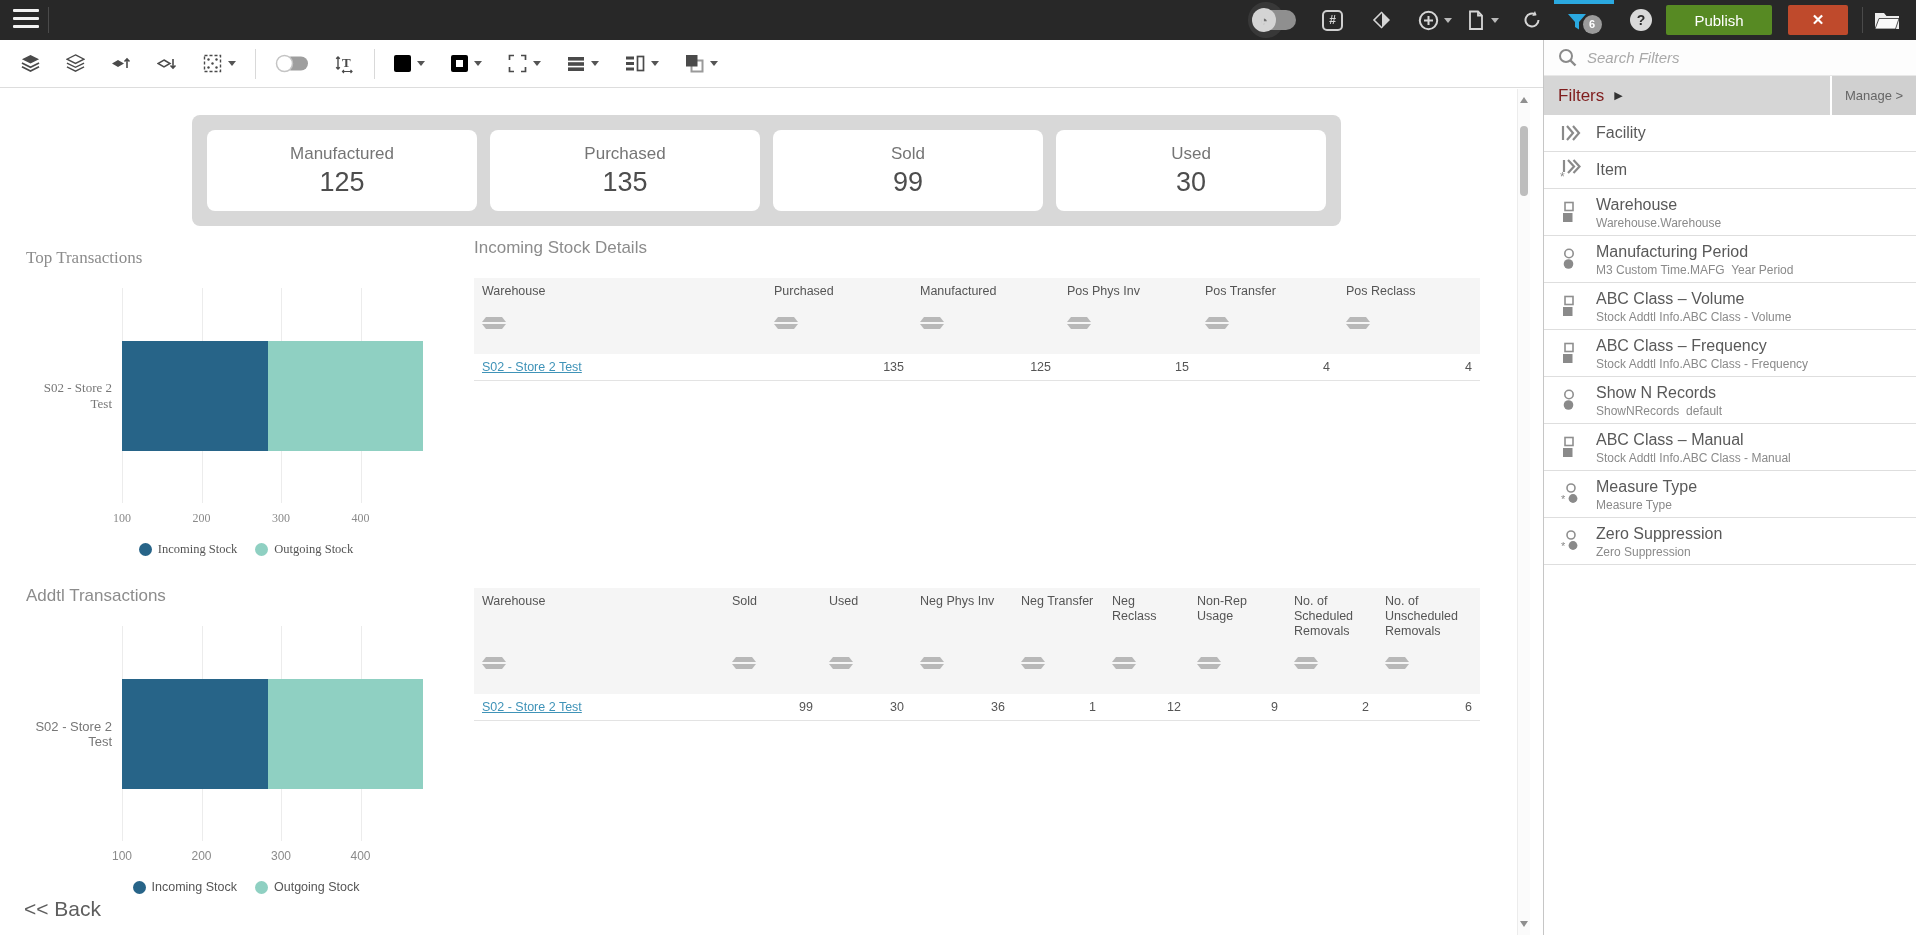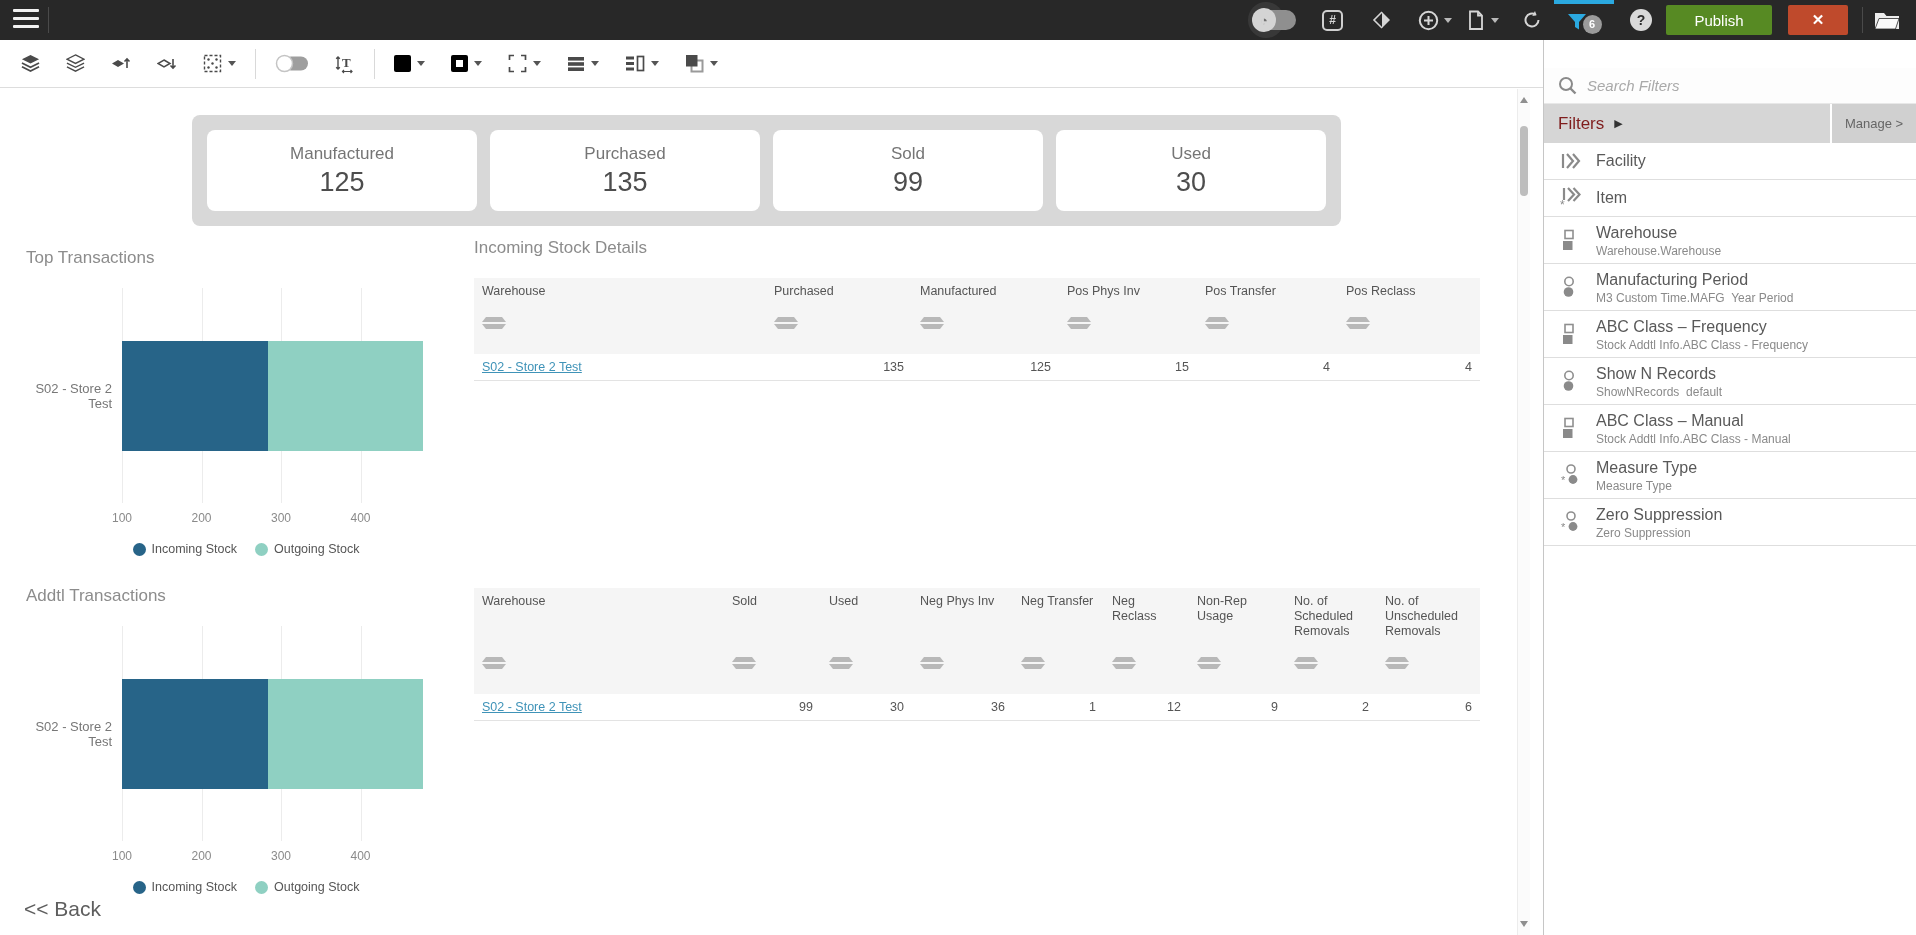--- a/index.html
+++ b/index.html
@@ -36,21 +36,21 @@
   .swatch.hollow div { width:7px; height:7px; background:#fff; }
 
   
   #kpi-wrap { position:absolute; left:192px; top:115px; width:1149px; height:111px; background:#d8d8d8; border-radius:8px; padding:15px; display:flex; gap:13px; }
   .kpi-card { flex:1; background:#fff; border-radius:8px; display:flex; flex-direction:column; align-items:center; justify-content:center; }
   .kpi-label { font-size:17px; color:#757575; }
   .kpi-value { font-size:27px; color:#4d4d4d; margin-top:3px; }
 
   
   .chart { position:absolute; left:26px; width:440px; }
-  #chart0 { top:248px; } #chart1 { top:586px; }
+  #chart0 { top:248px;font-family:Liberation Serif, serif; } #chart1 { top:586px; }
   .chart-title { font-size:17px; color:#8c8c8c; height:22px; }
   .plot { position:relative; margin-left:96px; margin-top:18px; width:318px; height:215px; }
   .gridline { position:absolute; top:0; bottom:0; width:1px; background:#ececec; }
   .cat-label { position:absolute; left:-96px; width:86px; top:50%; transform:translateY(-50%); text-align:right; font-size:13px; color:#777; }
   .hbar { position:absolute; left:0; top:50%; transform:translateY(-50%); height:110px; display:flex; }
   .hbar div { height:100%; }
   .ticks { position:relative; margin-left:96px; width:318px; height:15px; margin-top:8px; }
   .tick { position:absolute; width:44px; margin-left:-22px; text-align:center; font-size:12px; color:#8a8a8a; }
   .legend { display:flex; justify-content:center; gap:18px; margin-top:16px; }
   .legend-item { display:flex; align-items:center; gap:6px; font-size:12.5px; color:#555; }
@@ -75,21 +75,21 @@
   #back-link { position:absolute; left:24px; top:897px; font-size:21px; color:#5e5e5e; cursor:pointer;text-align:right; }
 
   
   #main-scroll { position:absolute; left:1517px; top:89px; width:13px; height:846px; background:#fbfbfb; border-left:1px solid #ececec; }
   #main-scroll .arr-up { position:absolute; top:8px; left:2px; width:0; height:0; border-left:4px solid transparent; border-right:4px solid transparent; border-bottom:6px solid #8f8f8f; }
   #main-scroll .arr-dn { position:absolute; bottom:8px; left:2px; width:0; height:0; border-left:4px solid transparent; border-right:4px solid transparent; border-top:6px solid #8f8f8f; }
   #scroll-thumb { position:absolute; left:2px; top:37px; width:8px; height:70px; background:#bdbdbd; border-radius:4px; cursor:pointer; }
 
   
   #sidebar { position:absolute; left:1543px; top:40px; width:373px; height:895px; background:#fff; border-left:1px solid #c6c6c6; }
-  #search-row { height:36px; display:flex; align-items:center; padding-left:14px; background:#fdfdfd; border-bottom:1px solid #e8e8e8;margin-top:28px; }
+  #search-row { height:36px; display:flex; align-items:center; padding-left:14px; background:#fdfdfd; border-bottom:1px solid #e8e8e8; }
   #search-input { border:none; outline:none; background:transparent; font-style:italic; font-size:15px; color:#777; margin-left:10px; width:290px; font-family:"Liberation Sans",sans-serif; }
   #search-input::placeholder { color:#a9a9a9; }
   #filters-bar { position:relative; height:39px; background:#d6d6d6; display:flex; align-items:center; padding-left:14px; }
   #filters-label { font-size:17px; color:#7f1d1d; }
   #filters-caret { font-size:11px; color:#333; margin-left:10px; }
   #manage-btn { position:absolute; right:0; top:0; width:86px; height:39px; background:#d0d0d0; border-left:2px solid #fff; font-size:13px; color:#666; display:flex; align-items:center; justify-content:center; cursor:pointer; }
   .fitem { position:relative; border-bottom:1px solid #dedede; padding-left:52px; cursor:pointer; }
   .fitem.two { height:47px; padding-top:7px; }
   .fitem.one { height:37px; display:flex; align-items:center; }
   .fitem .ficon { position:absolute; left:16px; top:50%; transform:translateY(-50%); }
@@ -471,20 +471,32 @@
         </div>
       </div>
       <div class="fitem two">
         <span class="ficon">
           <svg width="18" height="22" viewBox="0 0 18 22">
             <rect x="5" y="1.5" width="8" height="8" fill="none" stroke="#8f8f8f" stroke-width="1.6"></rect>
             <rect x="3" y="12" width="9.5" height="9" fill="#8a8a8a"></rect>
           </svg>
         </span>
         <div>
+          <div class="ftitle">ABC Class – Volume</div>
+          <div class="fsub">Stock Addtl Info.ABC Class - Volume</div>
+        </div>
+      </div>
+      <div class="fitem two">
+        <span class="ficon">
+          <svg width="18" height="22" viewBox="0 0 18 22">
+            <rect x="5" y="1.5" width="8" height="8" fill="none" stroke="#8f8f8f" stroke-width="1.6"></rect>
+            <rect x="3" y="12" width="9.5" height="9" fill="#8a8a8a"></rect>
+          </svg>
+        </span>
+        <div>
           <div class="ftitle">ABC Class – Frequency</div>
           <div class="fsub">Stock Addtl Info.ABC Class - Frequency</div>
         </div>
       </div>
       <div class="fitem two">
         <span class="ficon">
           <svg width="18" height="22" viewBox="0 0 18 22">
             <circle cx="9" cy="5.5" r="4.2" fill="none" stroke="#8f8f8f" stroke-width="1.6"></circle>
             <circle cx="8.5" cy="16" r="4.8" fill="#8a8a8a"></circle>
           </svg>

